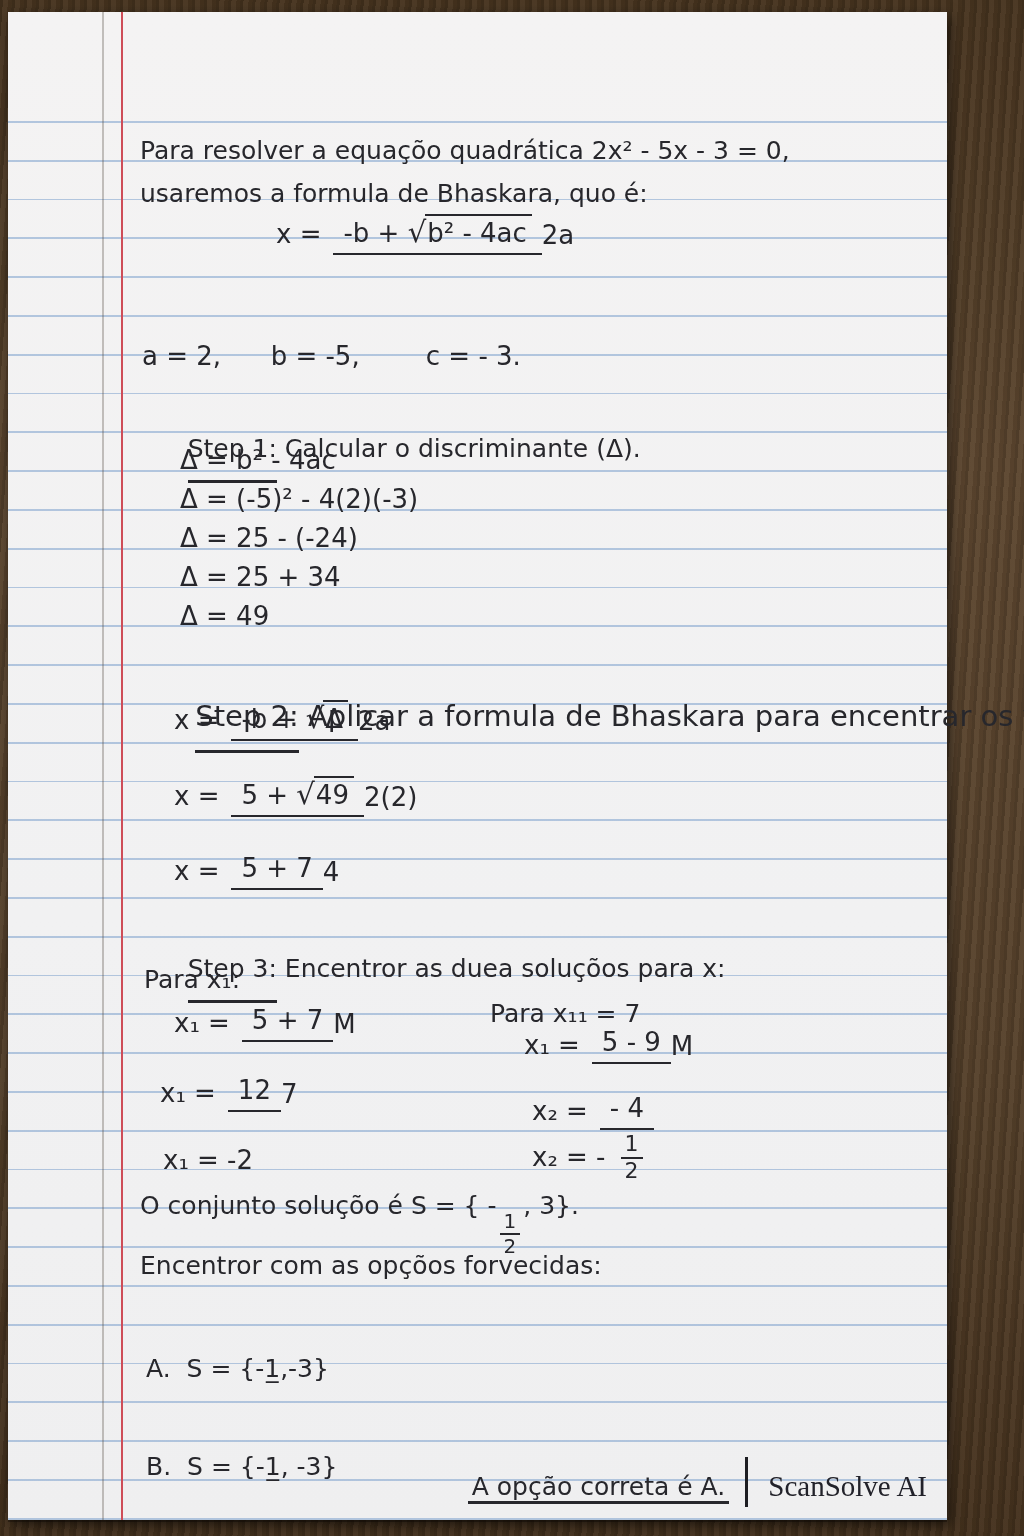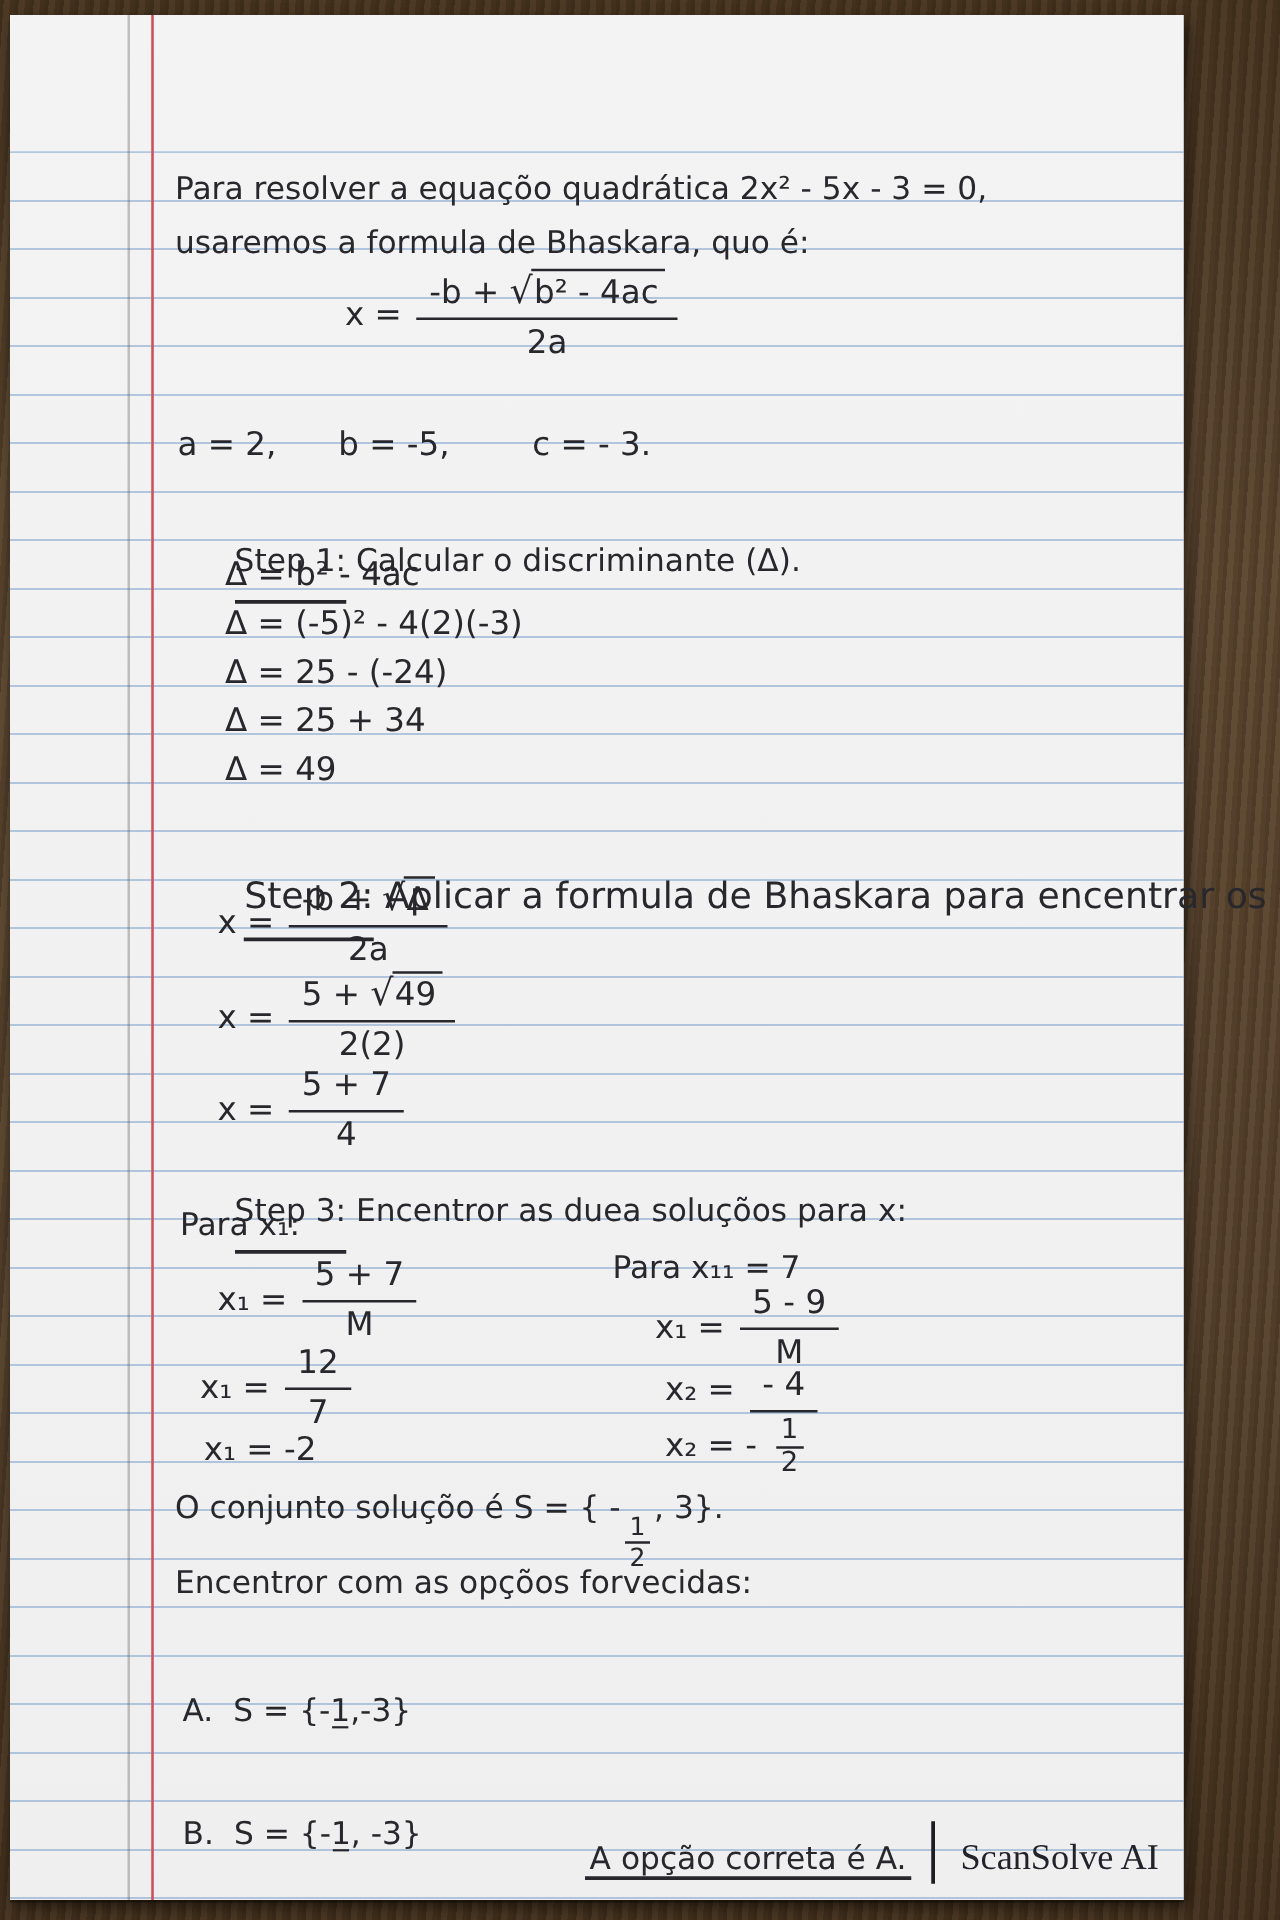--- a/index.html
+++ b/index.html
@@ -23,21 +23,21 @@
       transparent 1.7px, transparent 38.8px);
   }
   .crease{position:absolute;left:94px;top:0;width:1.5px;height:100%;background:rgba(85,75,65,0.32);}
   .marginline{position:absolute;left:113px;top:0;width:2.3px;height:100%;background:#ce4d58;}
   .content{position:absolute;left:0;top:0;width:100%;height:100%;color:#27272c;font-size:25px;line-height:1.25;}
   .abs{position:absolute;white-space:pre;}
   .math{font-size:26px;}
   .small{font-size:29px;}
   .stepu{border-bottom:3px solid #27272c;padding-bottom:17px;}
   .eq{display:flex;align-items:center;gap:12px;}
-  .frac{display:inline-flex;flex-direction:column;align-items:center;}
+  .frac{display:inline-flex;flex-direction:row;align-items:center;}
   .fnum{border-bottom:2.5px solid #27272c;padding:0 10px 3px;white-space:pre;}
   .fden{padding-top:2px;white-space:pre;}
   .rad-sign{font-size:1.12em;margin-right:-1px;}
   .radicand{border-top:2.5px solid #27272c;padding:2px 5px 0 2px;}
   .sfrac{display:inline-flex;flex-direction:column;align-items:center;vertical-align:-14px;font-size:20px;line-height:1.1;margin:0 3px;}
   .sfrac .fnum{border-bottom:2px solid #27272c;padding:0 4px 1px;}
   .optrow{height:35.6px;display:flex;gap:16px;white-space:pre;}
   .answer-text{border-bottom:3px solid #27272c;padding:0 4px 0;}
   .cursor{display:inline-block;width:2.5px;height:50px;background:#1d1d22;margin-left:16px;vertical-align:-12px;}
   .brand{position:absolute;right:20px;top:1458px;font-family:"Liberation Serif", serif;font-size:29px;color:#22222a;}

